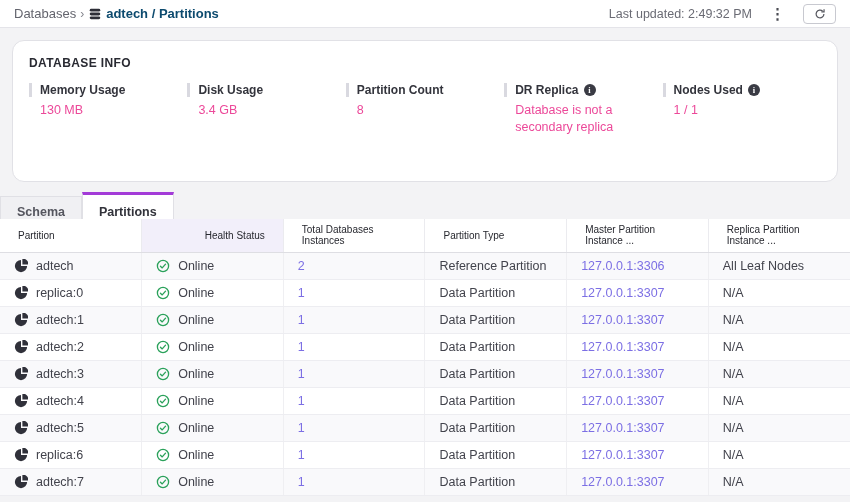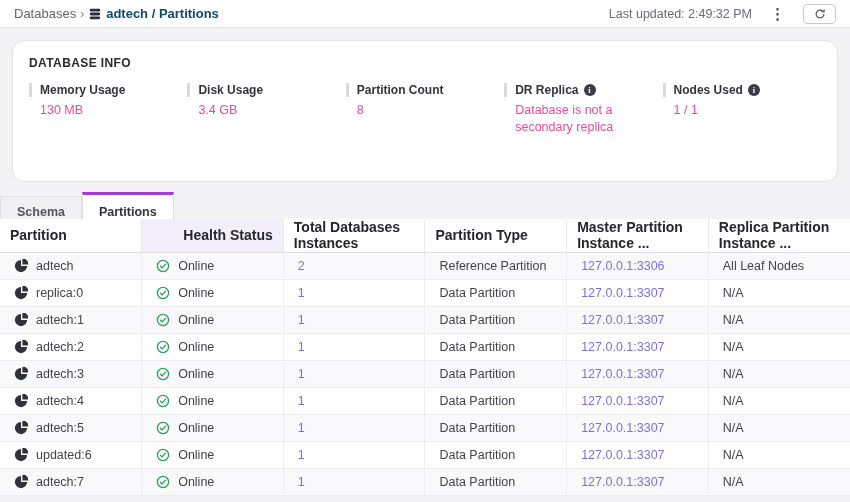--- a/index.html
+++ b/index.html
@@ -34,22 +34,22 @@
 
   
   .tabs { display:flex; align-items:flex-end; height:27px; margin-top:10px; }
   .tab { padding:0 16px; display:flex; align-items:flex-end; font-size:12.5px; font-weight:bold; cursor:pointer; }
   .tab.inactive { height:23px; background:#f0f0f3; border:1px solid #e0e0e5; border-bottom:none; color:#55565f; }
   .tab.active { height:27px; background:#fff; border:1px solid #e0e0e5; border-bottom:none;
                 border-top:3px solid #a33bd8; color:#32333b; }
 
   
   table { width:850px; border-collapse:collapse; table-layout:fixed; background:#fff; }
-  thead th { height:33px; text-align:left; font-size:14px; font-weight:bold; color:#26272e;
-             padding:0 10px; background:#fff; border-right:1px solid #ebebef; border-bottom:1px solid #dedee3; }
+  thead th { height:33px; text-align:left; font-size:10px; font-weight:normal; color:#26272e;
+             padding:0 18px; background:#fff; border-right:1px solid #ebebef; border-bottom:1px solid #dedee3; }
   thead th:last-child { border-right:none; }
   thead th.hl { background:#f2effa;text-align:right; }
   tbody td { height:27px; font-size:12.5px; color:#42434c; padding:0 14px;
              border-right:1px solid #efeff2; border-bottom:1px solid #ededf1; white-space:nowrap;
              overflow:hidden; text-overflow:ellipsis; }
   tbody td:last-child { border-right:none; }
   tbody tr.odd td { background:#f9f9fb; }
   tbody td.pcell { }
   .cell-flex { display:flex; gap:8px; }
   .lnk { color:#7c6fe4; cursor:pointer; }
@@ -318,21 +318,21 @@
     <td class="replica">N/A</td>
   </tr>
 
   <tr>
     <td class="pcell">
           <span class="cell-flex">
       <svg width="14" height="14" viewBox="0 0 16 16">
               <path d="M8 8 V1 A7 7 0 1 0 15 8 Z" fill="#30313a"></path>
               <path d="M8 8 V1 A7 7 0 0 1 15 8 Z" fill="#30313a" transform="translate(1.6,-1.6)"></path>
             </svg>
-      <span class="pname">updated:6</span>
+      <span class="pname">replica:6</span>
           </span>
         </td>
     <td>
           <span class="cell-flex">
       <svg width="14" height="14" viewBox="0 0 16 16">
               <circle cx="8" cy="8" r="6.4" fill="none" stroke="#2aa15a" stroke-width="1.5"></circle>
               <path d="M5.1 8.3 L7.1 10.2 L10.9 5.9" fill="none" stroke="#2aa15a" stroke-width="1.5" stroke-linecap="round" stroke-linejoin="round"></path>
             </svg>
       <span class="hstatus">Online</span>
           </span>

